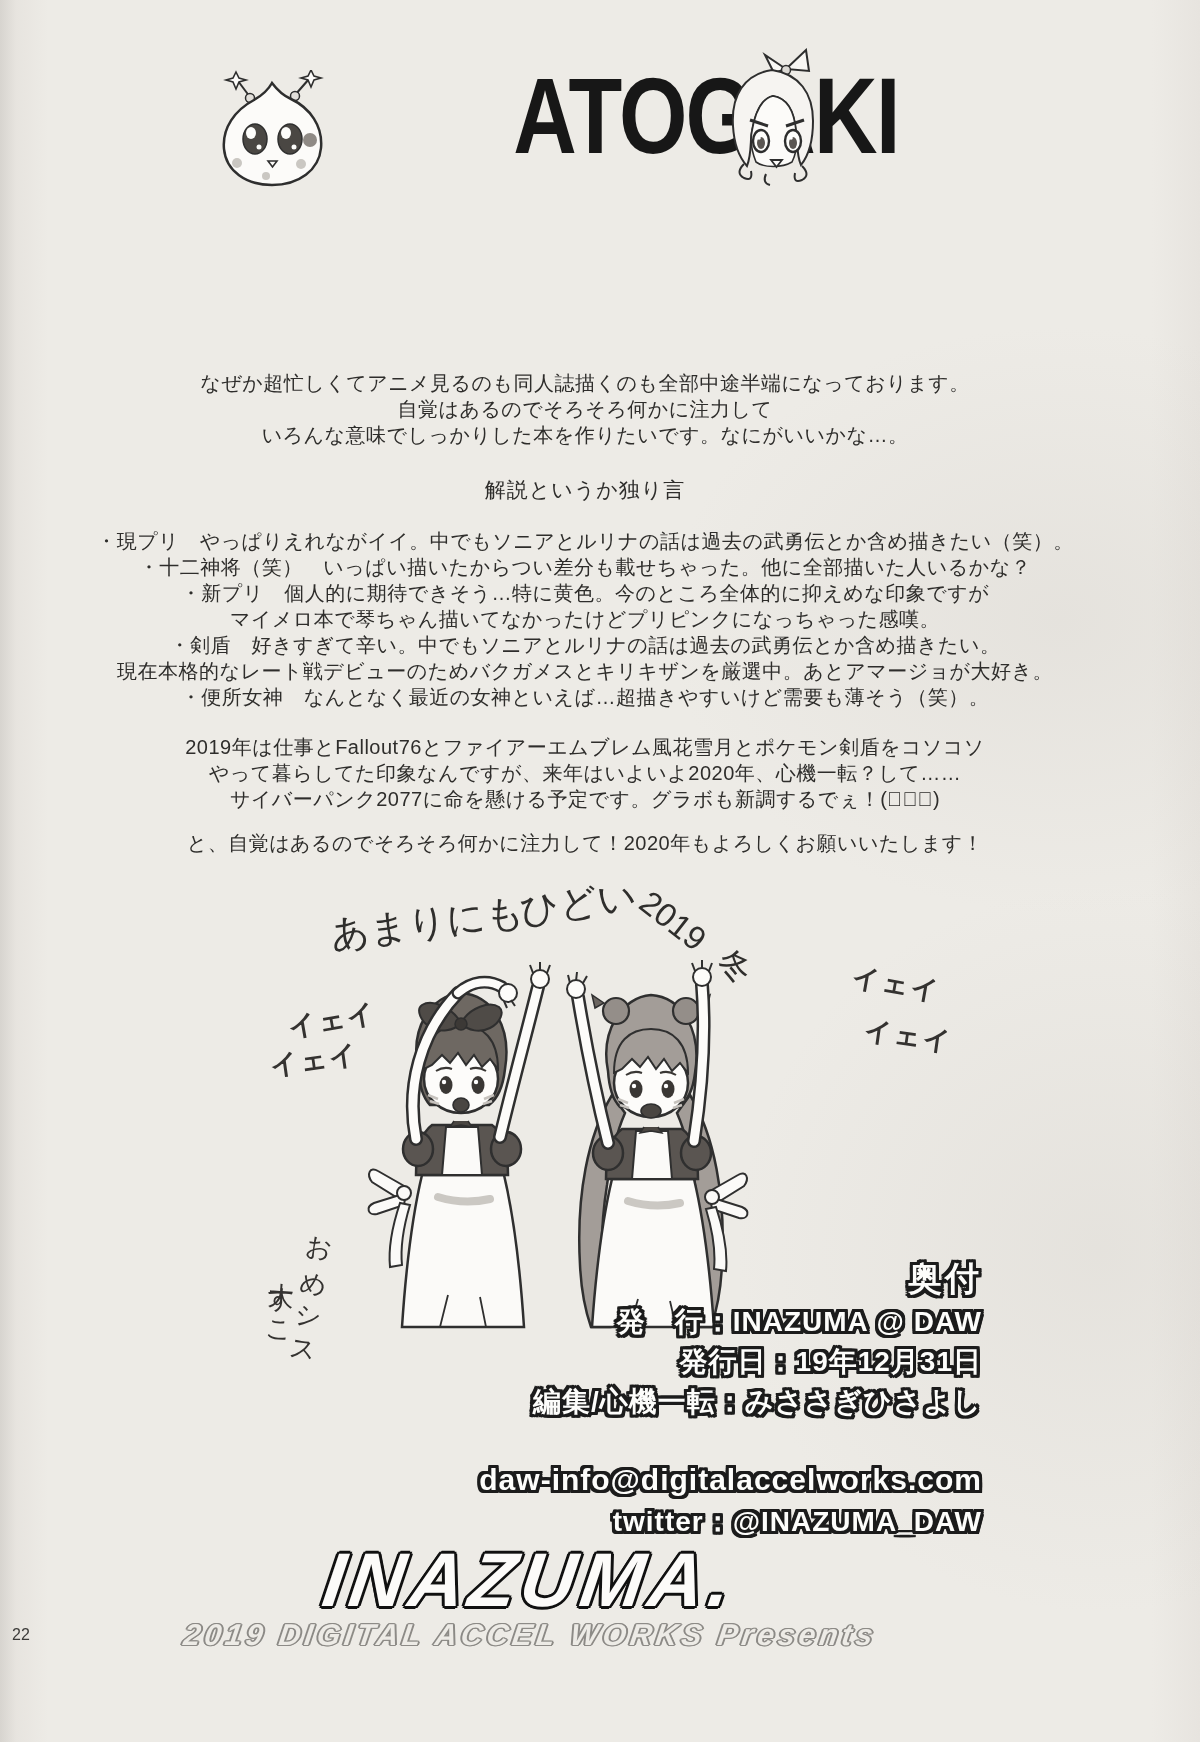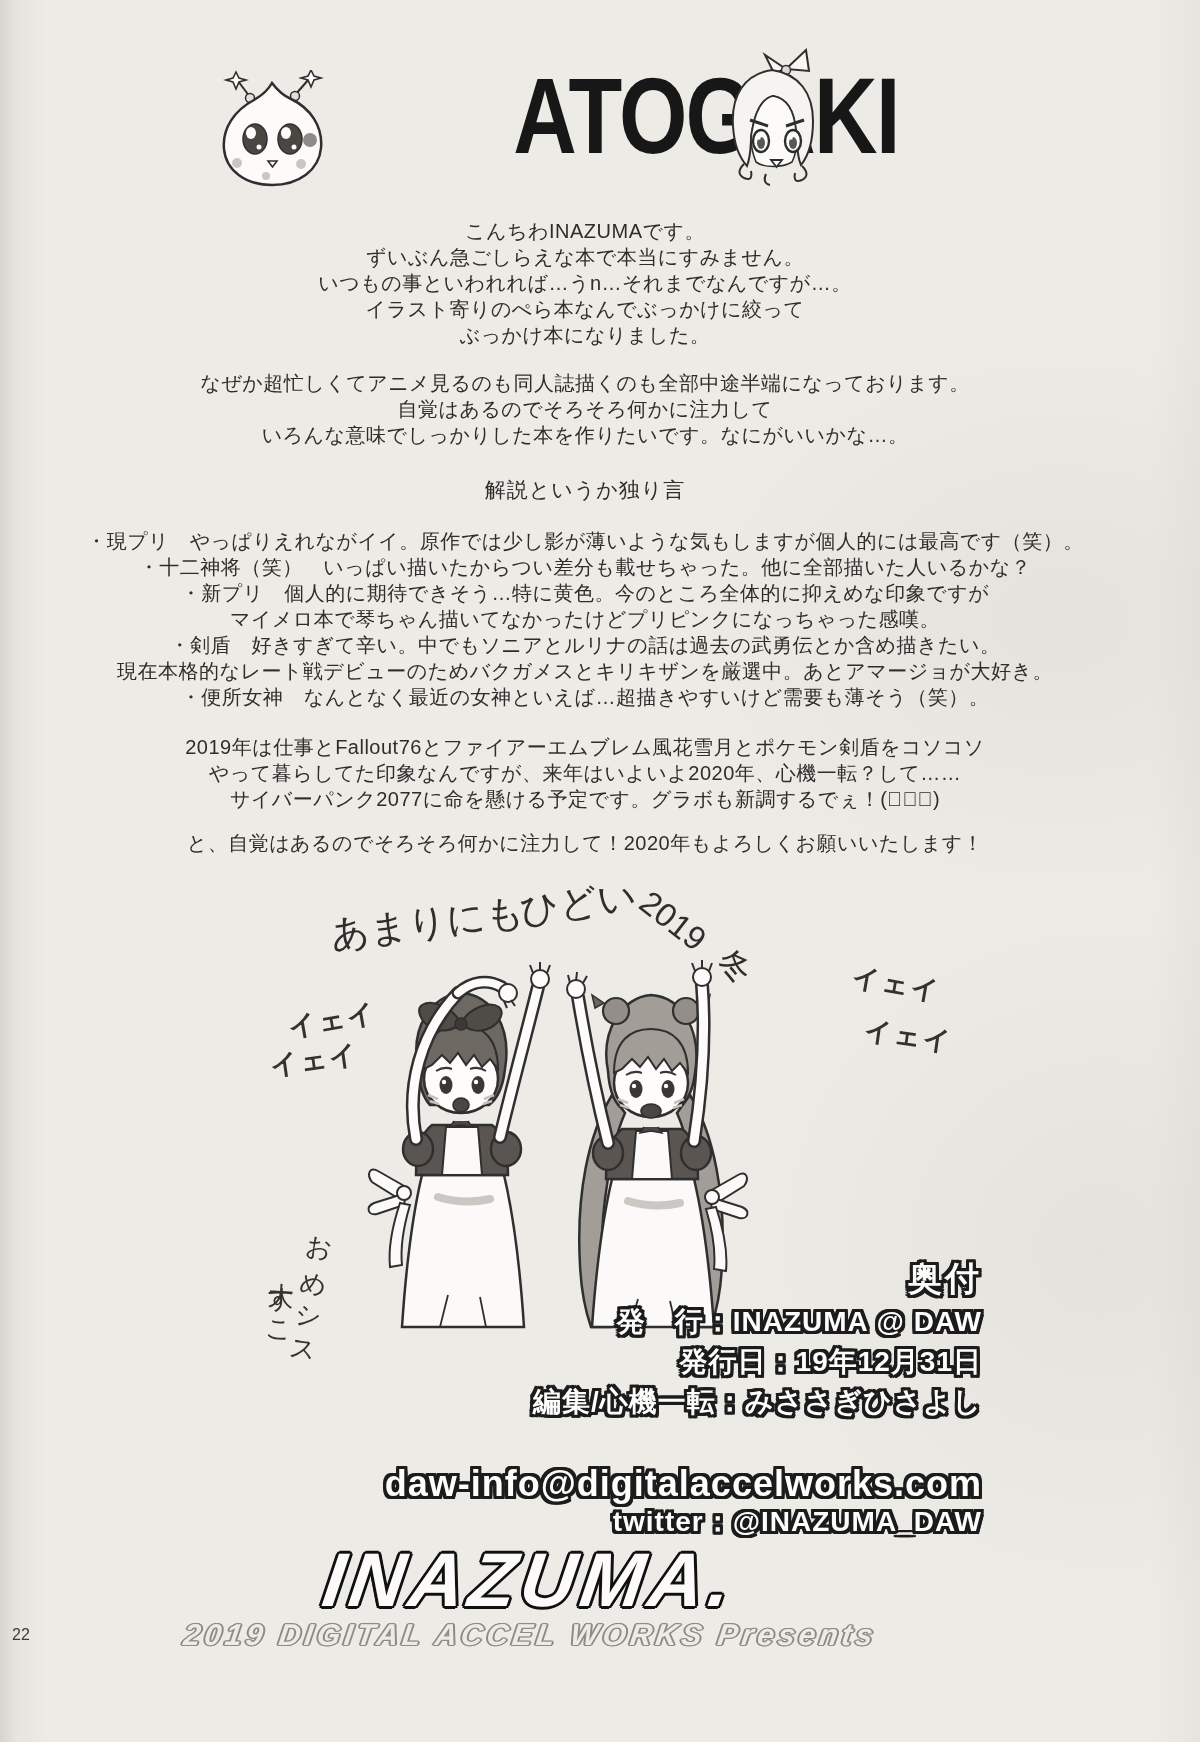--- a/index.html
+++ b/index.html
@@ -96,39 +96,32 @@
     <ellipse cx="45" cy="95" rx="4" ry="6" fill="#5b5753"></ellipse>
     <ellipse cx="77" cy="95" rx="4" ry="6" fill="#5b5753"></ellipse>
     <circle cx="43" cy="90" r="1.8" fill="#fff"></circle>
     <circle cx="75" cy="90" r="1.8" fill="#fff"></circle>
     <path d="M55 112 L66 112 L60.5 119 Z" fill="#fcfbf9" stroke="#2e2e2e" stroke-width="1.8"></path>
     <path d="M28 116 q-9 9 0 14 q9 4 7 -7" fill="none" stroke="#2e2e2e" stroke-width="2"></path>
     <path d="M86 118 q9 9 0 14 q-9 4 -7 -7" fill="none" stroke="#2e2e2e" stroke-width="2"></path>
     <path d="M50 126 q-4 9 4 11" fill="none" stroke="#2e2e2e" stroke-width="2"></path>
   </svg>
 
-  <div class="center-col" style="top:218px">
-    <div class="para-line">こんちわINAZUMAです。</div>
-    <div class="para-line">ずいぶん急ごしらえな本で本当にすみません。</div>
-    <div class="para-line">いつもの事といわれれば…うn…それまでなんですが…。</div>
-    <div class="para-line">イラスト寄りのぺら本なんでぶっかけに絞って</div>
-    <div class="para-line">ぶっかけ本になりました。</div>
-  </div>
 
   <div class="center-col" style="top:370px">
     <div class="para-line">なぜか超忙しくてアニメ見るのも同人誌描くのも全部中途半端になっております。</div>
     <div class="para-line">自覚はあるのでそろそろ何かに注力して</div>
     <div class="para-line">いろんな意味でしっかりした本を作りたいです。なにがいいかな…。</div>
   </div>
 
   <div class="center-col" style="top:476px">
     <span class="heading-line">解説というか独り言</span>
   </div>
   <div class="center-col" style="top:528px">
-    <div class="para-line">・現プリ　やっぱりえれながイイ。原作では少し影が薄いような気もしますが個人的には最高です（笑）。</div>
+    <div class="para-line">・現プリ　やっぱりえれながイイ。中でもソニアとルリナの話は過去の武勇伝とか含め描きたい（笑）。</div>
     <div class="para-line">・十二神将（笑）　いっぱい描いたからつい差分も載せちゃった。他に全部描いた人いるかな？</div>
     <div class="para-line">・新プリ　個人的に期待できそう…特に黄色。今のところ全体的に抑えめな印象ですが</div>
     <div class="para-line">マイメロ本で琴ちゃん描いてなかったけどプリピンクになっちゃった感嘆。</div>
     <div class="para-line">・剣盾　好きすぎて辛い。中でもソニアとルリナの話は過去の武勇伝とか含め描きたい。</div>
     <div class="para-line">現在本格的なレート戦デビューのためバクガメスとキリキザンを厳選中。あとアマージョが大好き。</div>
     <div class="para-line">・便所女神　なんとなく最近の女神といえば…超描きやすいけど需要も薄そう（笑）。</div>
   </div>
 
   <div class="center-col" style="top:734px">
     <div class="para-line">2019年は仕事とFallout76とファイアーエムブレム風花雪月とポケモン剣盾をコソコソ</div>
@@ -237,21 +230,21 @@
     <path d="M374 206 C382 154 386 100 382 50" stroke="#2f2f2f" stroke-width="14" stroke-linecap="round" fill="none"></path>
     <path d="M374 206 C382 154 386 100 382 50" stroke="#fdfcfa" stroke-width="9" stroke-linecap="round" fill="none"></path>
     <circle cx="382" cy="42" r="9" fill="#fdfcfa" stroke="#2f2f2f" stroke-width="2"></circle>
     <path d="M375 36 l-3 -8 M382 34 l0 -9 M389 36 l3 -8" stroke="#2f2f2f" stroke-width="2" fill="none"></path>
   </svg>
 
   <div class="abs coloph outl" style="top:1256px;font-size:34px;letter-spacing:3px">奥付</div>
   <div class="abs coloph outl" style="top:1303px">発　行：INAZUMA @ DAW</div>
   <div class="abs coloph outl" style="top:1343px">発行日：19年12月31日</div>
   <div class="abs coloph outl" style="top:1383px">編集/心機一転：みささぎひさよし</div>
-  <div class="abs coloph outl" style="top:1463px;font-size:36px">daw-info@digitalaccelworks.com</div>
+  <div class="abs coloph outl" style="top:1463px;font-size:30px">daw-info@digitalaccelworks.com</div>
   <div class="abs coloph outl" style="top:1503px">twitter：@INAZUMA_DAW</div>
 
   <div class="abs" style="left:130px;top:1536px;width:800px;text-align:center">
     <span class="logo-txt" style="display:inline-block">INAZUMA.</span>
   </div>
   <div class="abs" style="left:130px;top:1618px;width:800px;text-align:center">
     <span class="presents-txt" style="display:inline-block">2019 DIGITAL ACCEL WORKS Presents</span>
   </div>
 
   <span class="abs pagenum" style="left:12px;top:1626px">22</span>

